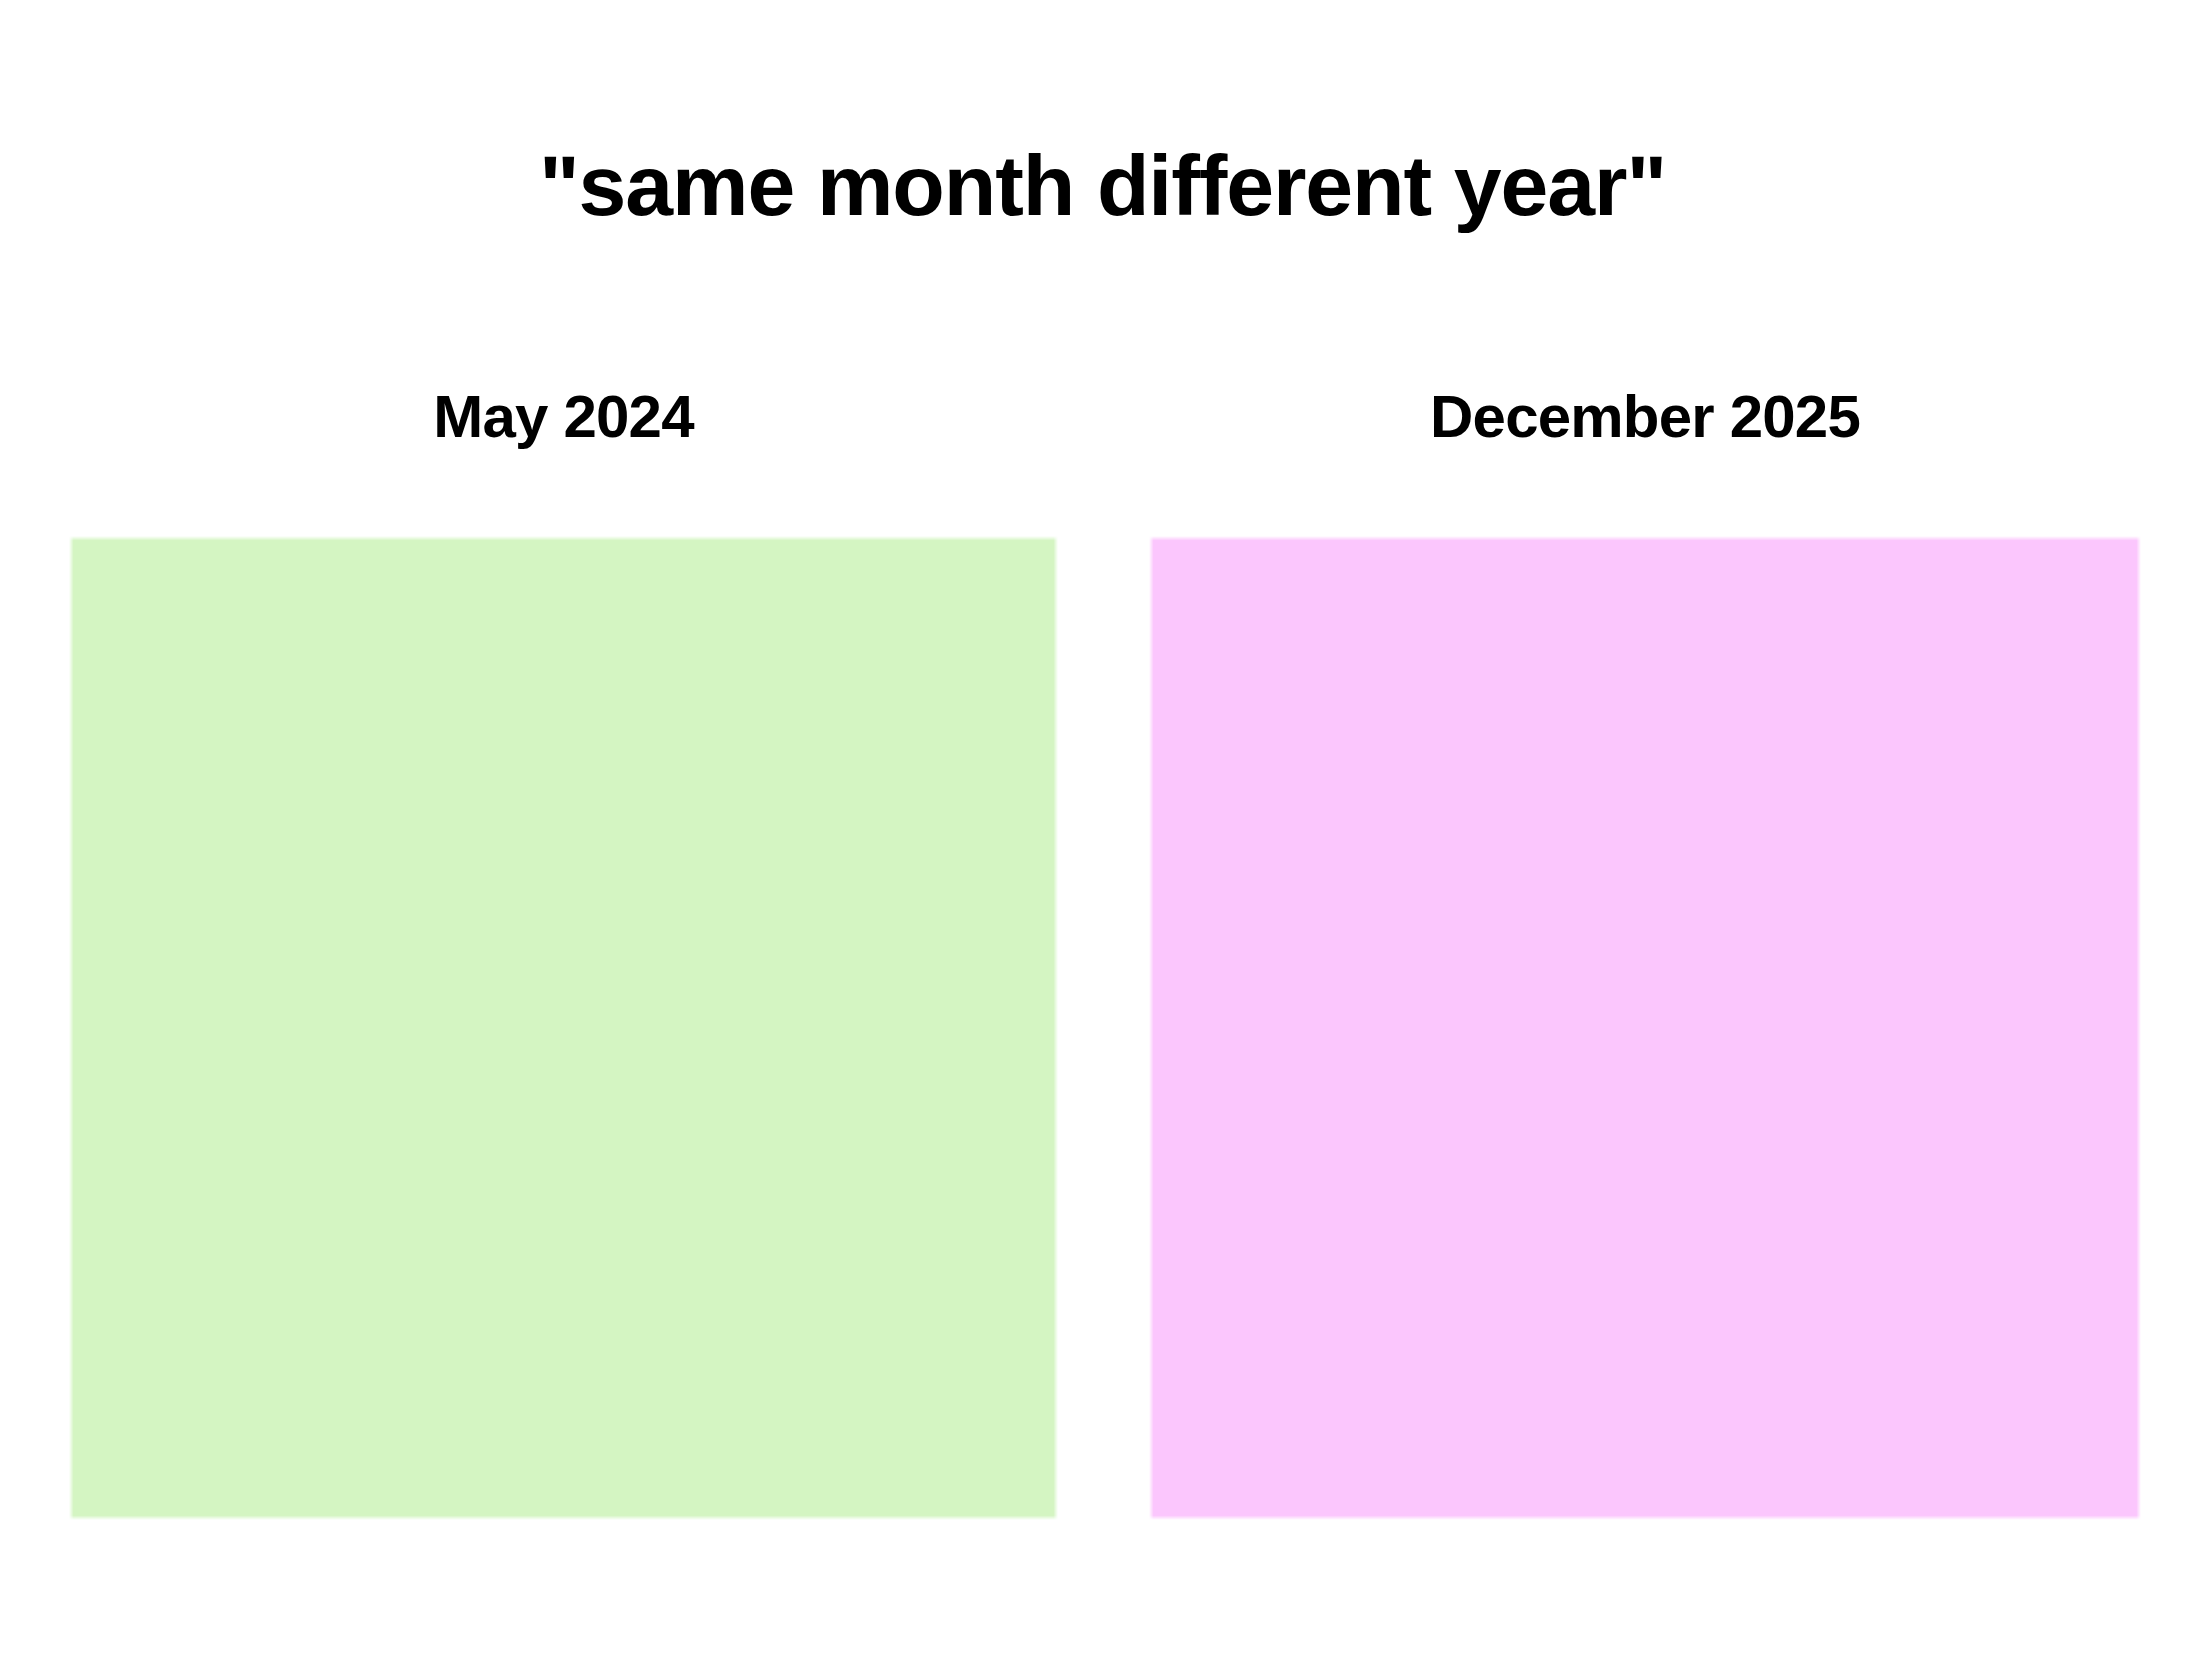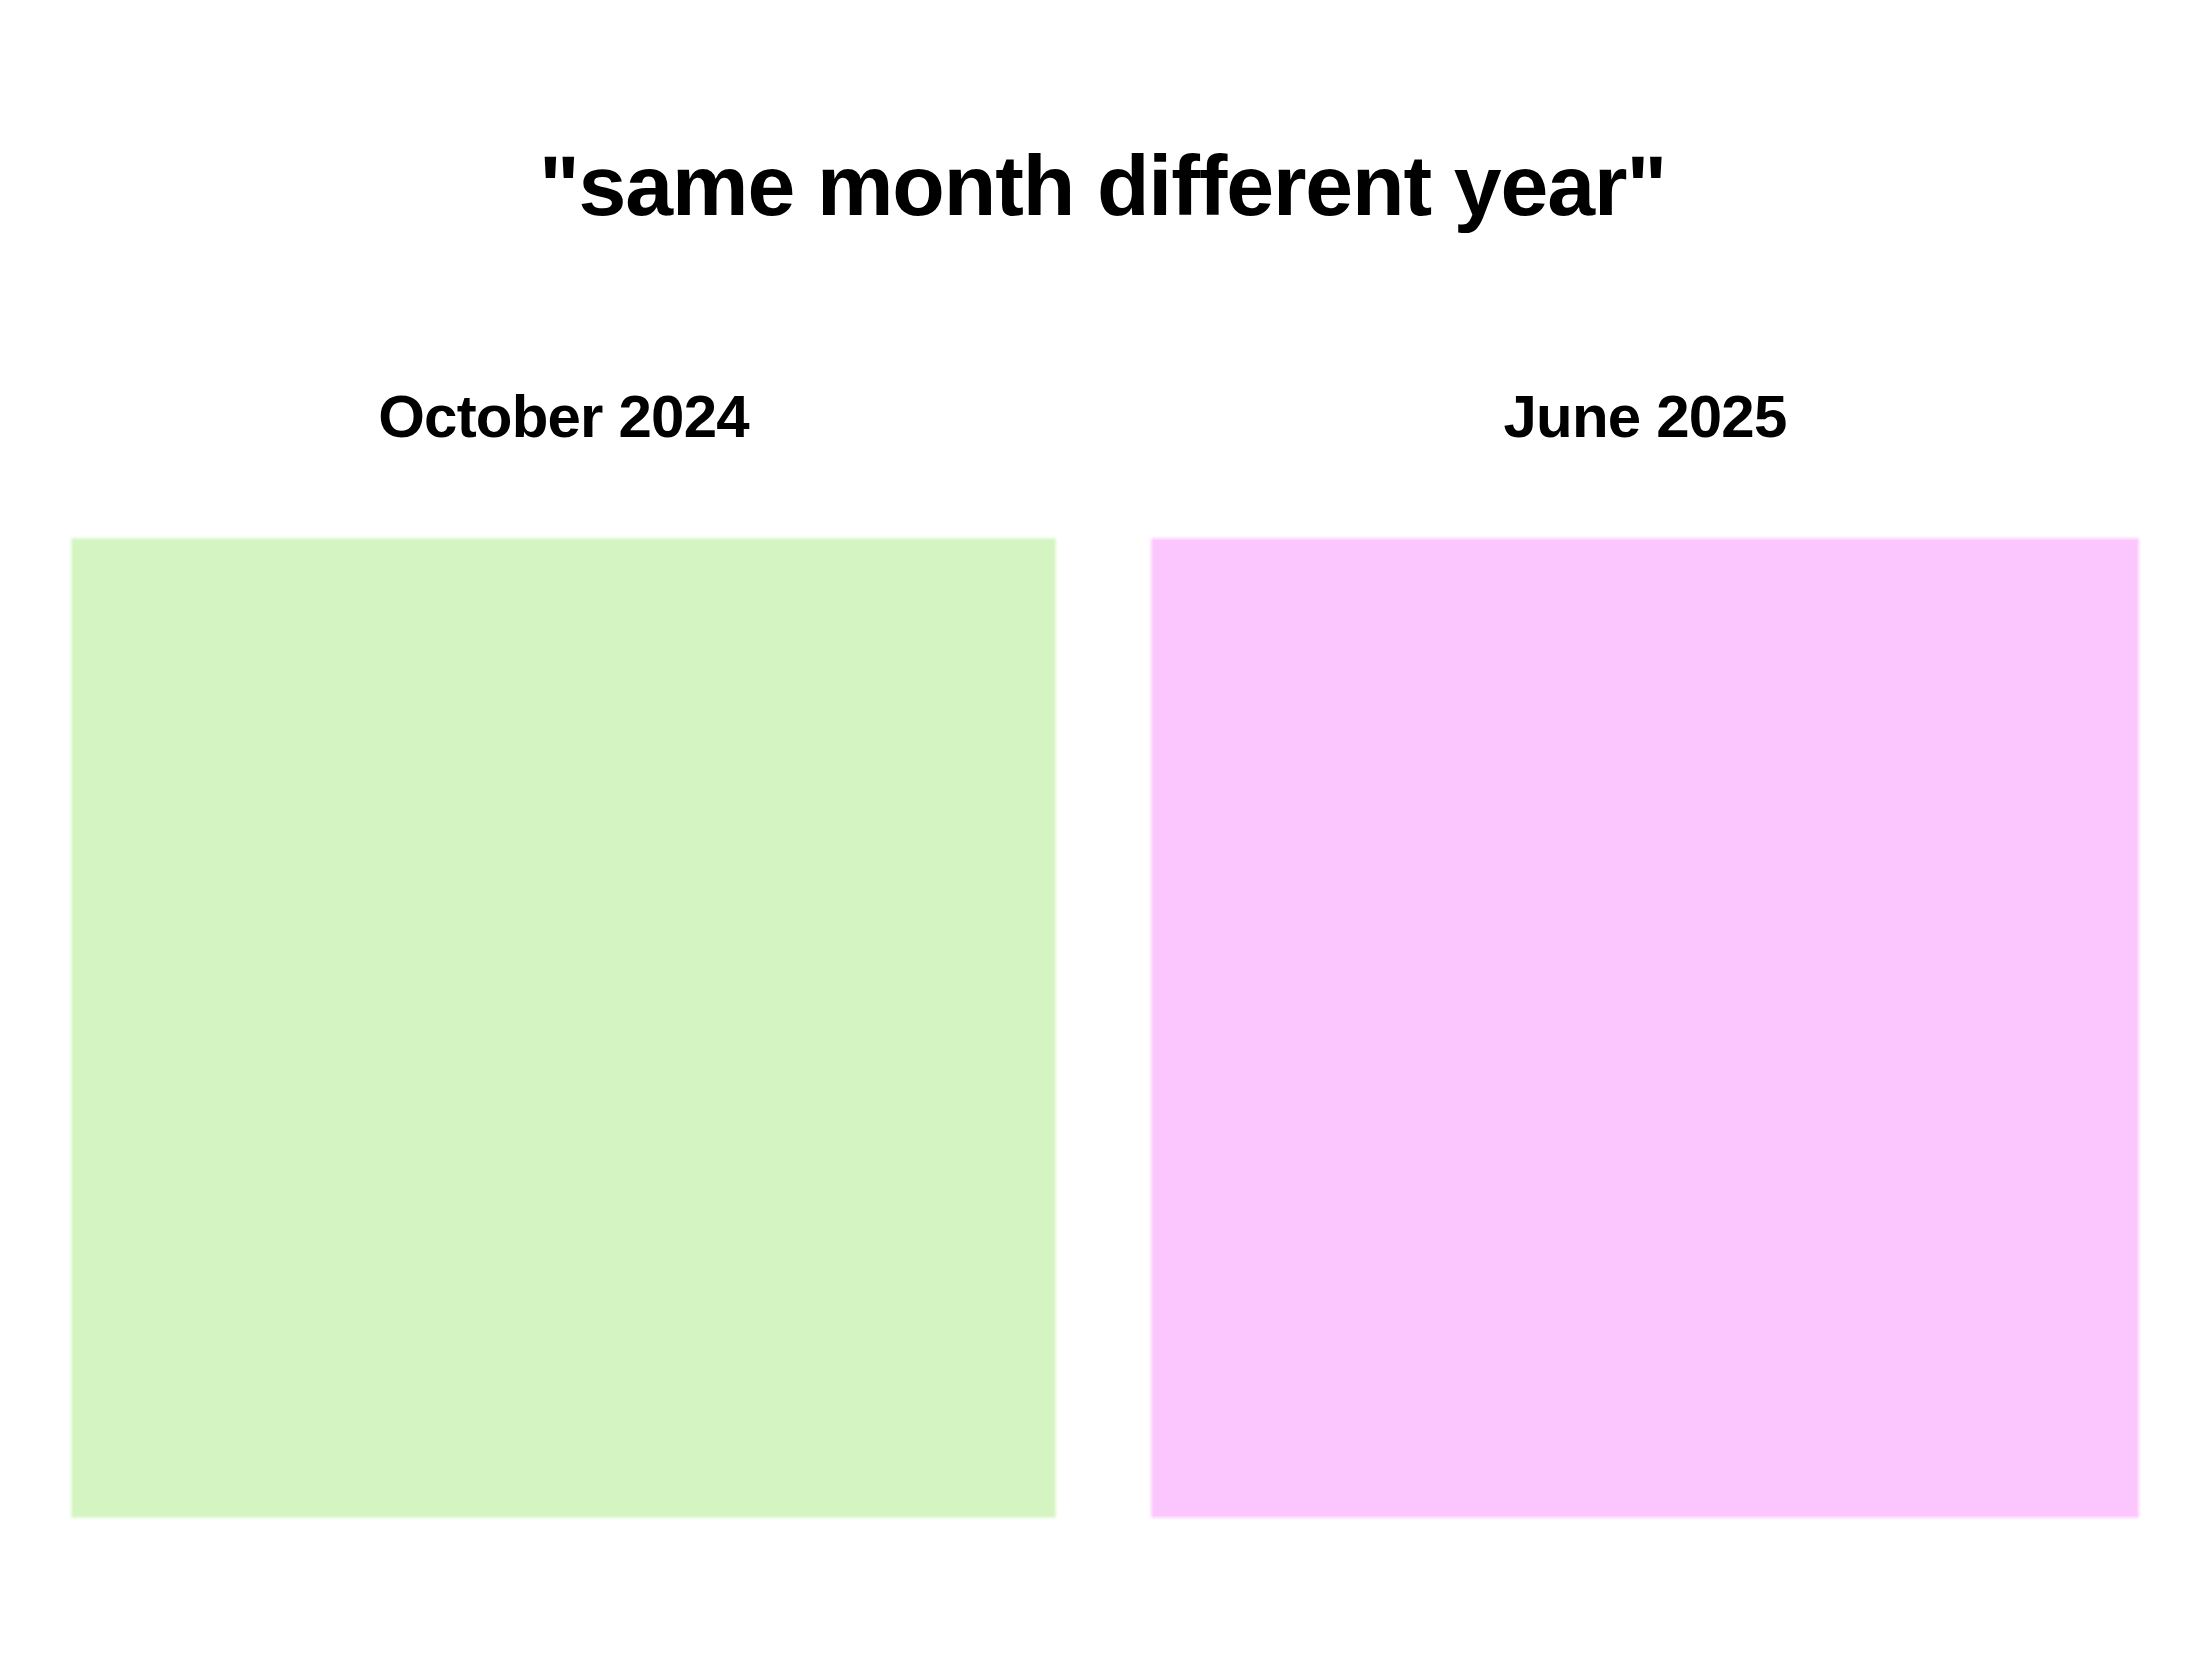--- a/index.html
+++ b/index.html
@@ -109,24 +109,24 @@
 </head>
 <body style="background: rgb(255, 255, 255);">
 
 <div class="canvas">
 
   <div class="main-title" style="color: rgb(0, 0, 0);">"same month different year"</div>
 
   <div class="compare-row">
 
     <div class="panel-group left">
-      <div class="panel-caption">October 2024</div>
+      <div class="panel-caption">May 2024</div>
       <div class="panel-swatch" style="background: rgb(212, 245, 194);"></div>
     </div>
 
     <div class="panel-group right">
-      <div class="panel-caption">June 2025</div>
+      <div class="panel-caption">December 2025</div>
       <div class="panel-swatch" style="background: rgb(251, 198, 253);"></div>
     </div>
 
   </div>
 </div>
 
 
 </body></html>

